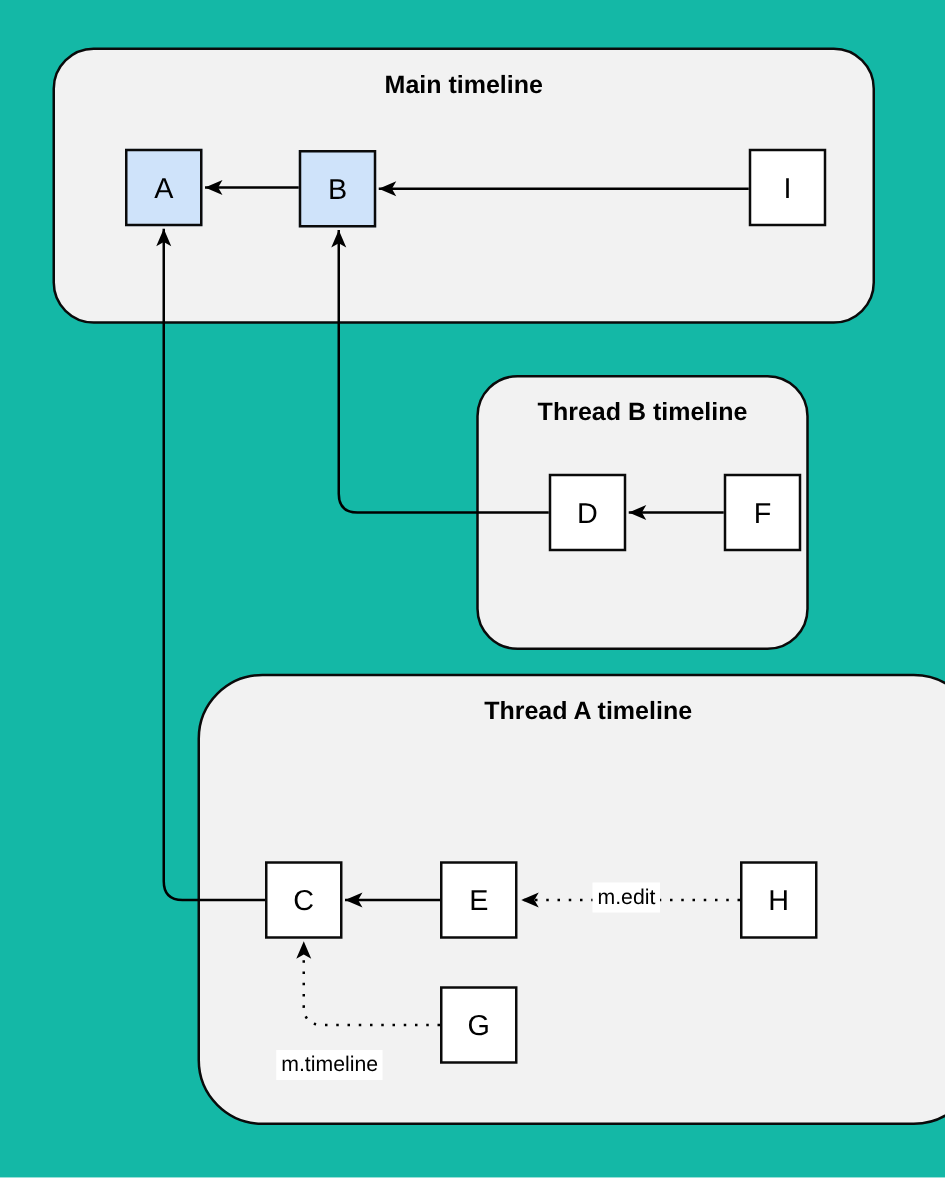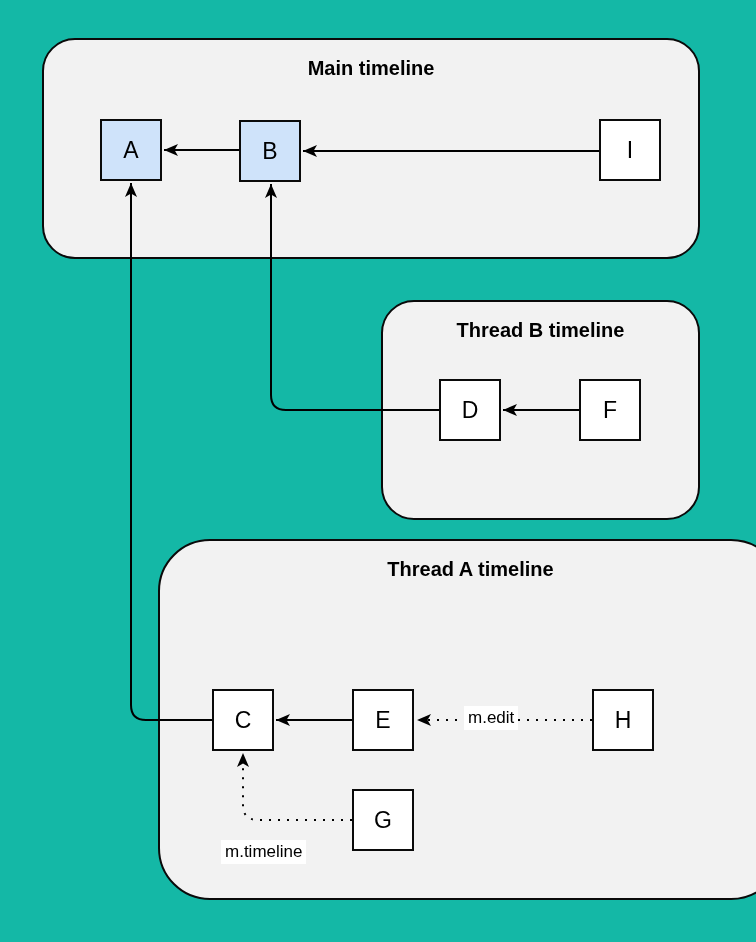--- a/index.html
+++ b/index.html
@@ -15,21 +15,21 @@
     background: #14b8a6;
     overflow: hidden;
   }
   .container {
     position: absolute;
     background: #f2f2f2;
     border: 2px solid #0a0a0a;
     box-sizing: border-box;
   }
   #c-main    { left: 42px;  top: 38px;  width: 658px; height: 221px; border-radius: 33px; }
-  #c-threadb { left: 381px; top: 300px; width: 319px; height: 220px; border-radius: 33px; }
+  #c-threadb { left: 381px; top: 300px; width: 266px; height: 220px; border-radius: 33px; }
   #c-threada { left: 158px; top: 539px; width: 625px; height: 361px; border-radius: 52px; }
   .container-title {
     position: absolute;
     top: 17px;
     left: 0;
     right: 0;
     text-align: center;
     font-weight: bold;
     font-size: 20px;
     color: #000000;
@@ -71,21 +71,21 @@
   .edge.dotted { stroke-dasharray: 2 7; }
   .edge-label {
     position: absolute;
     background: #ffffff;
     color: #000000;
     font-size: 17px;
     line-height: 1.3;
     padding: 1px 4px;
     white-space: nowrap;
   }
-  #lbl-medit     { left: 464px; top: 706px; }
+  #lbl-medit     { left: 474px; top: 706px; }
   #lbl-mreaction { left: 221px; top: 840px; }
 </style>
 </head>
 <body>
 
 <div class="canvas">
 
   <div class="container" id="c-main">
     <div class="container-title">Main timeline</div>
   </div>

